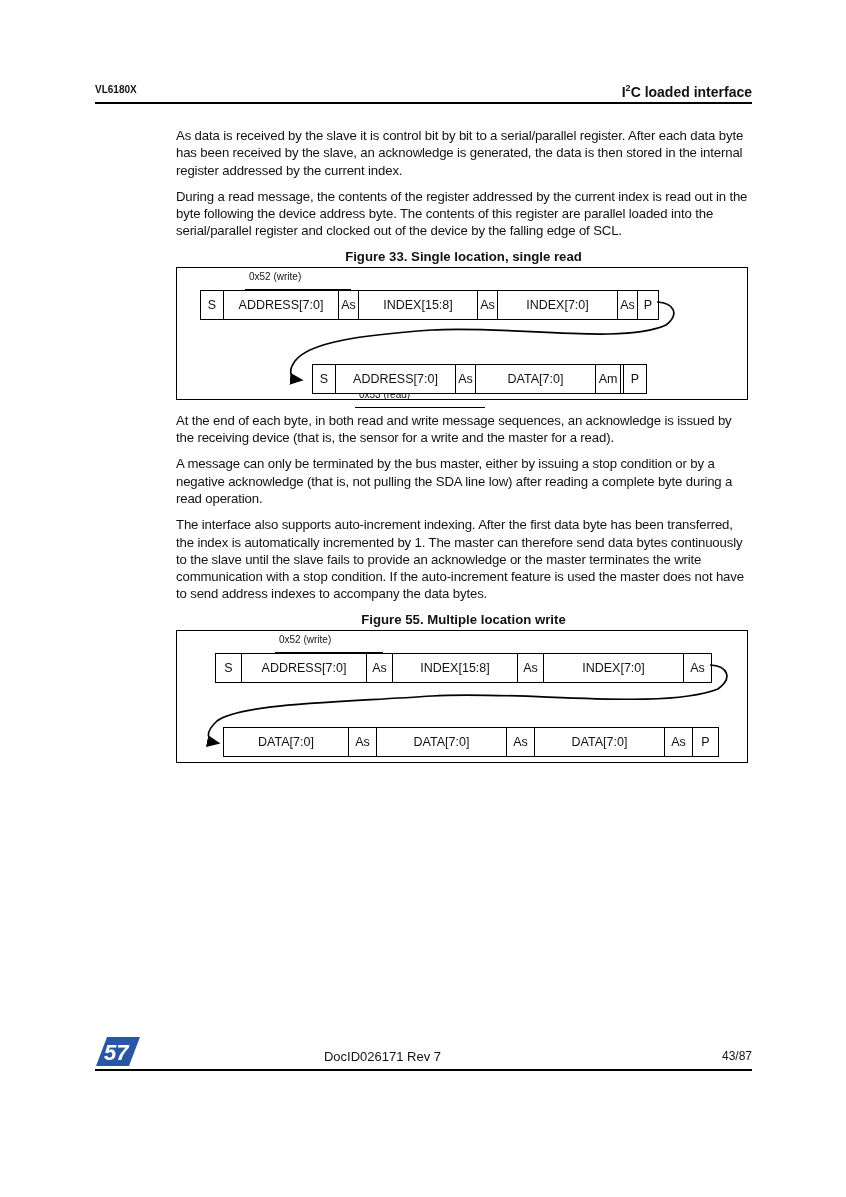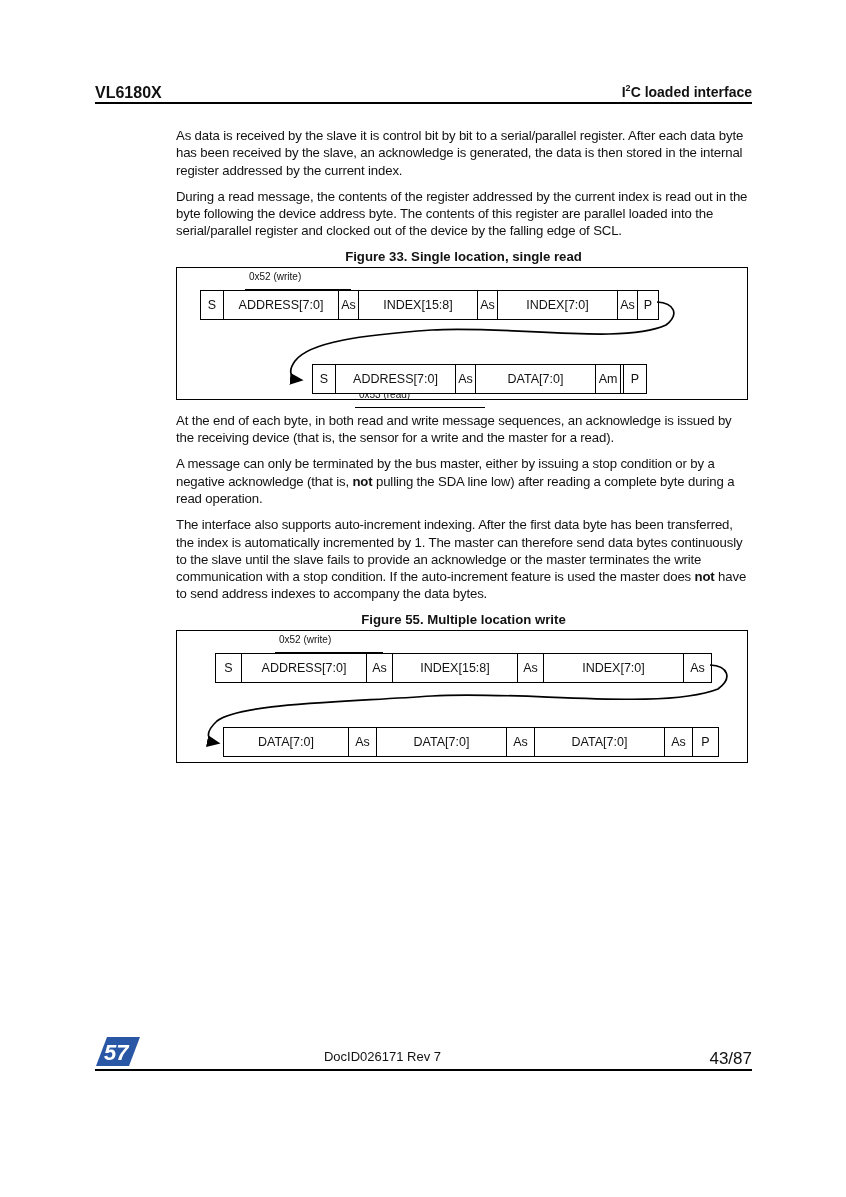--- a/index.html
+++ b/index.html
@@ -1,47 +1,47 @@
 <!DOCTYPE html>
 <html><head>
 <meta charset="utf-8">
 <style>
   html,body { margin:0; padding:0; background:#ffffff; }
   .page {
     position:relative; width:846px; height:1197px; background:#ffffff;
     font-family:"Liberation Sans", sans-serif; color:#121212; overflow:hidden;
   }
   
-  .hdr-left  { position:absolute; left:95px;  top:84px; font-size:16px; font-weight:bold; }
+  .hdr-left  { position:absolute; left:95px;  top:84px; font-size:10px; font-weight:bold; }
   .hdr-right { position:absolute; right:94px; top:84px; font-size:14px; font-weight:bold; }
   .hdr-right sup { font-size:9px; vertical-align:super; line-height:0; }
   .hdr-rule  { position:absolute; left:95px; top:102px; width:657px; height:2px; background:#000; }
   
   .body-col { position:absolute; left:176px; top:127px; width:575px; }
   .body-col p { margin:0 0 9px 0; font-size:13.2px; line-height:17.3px; letter-spacing:-0.15px; }
-  .b { font-weight:bold;margin-top:39px; }
+  .b { font-weight:normal;margin-top:39px; }
   .fig-caption { margin:8px 0 3px 0; text-align:center; font-size:13.2px; font-weight:bold; }
   
   .fig-frame { position:relative; width:570px; height:131px; border:1.5px solid #000;
                margin:0 0 12px 0; background:#fff; }
   .box-label { position:absolute; font-size:10px; border-bottom:1.8px solid #000;
                padding:0 4px 1px 4px; box-sizing:border-box; height:19px; }
   .cell-row  { position:absolute; display:flex; height:28px; border:1.8px solid #000;
                box-sizing:content-box; background:#fff; }
   .cell { display:flex; align-items:center; justify-content:center; font-size:12.5px;
           border-right:1.5px solid #000; box-sizing:border-box; background:#fff;
           white-space:nowrap; }
   .cell:last-child { border-right:none; }
   .cell.dbl { border-left:1.5px solid #000; margin-left:2px; }
   .arrow-svg { position:absolute; left:0; top:0; width:570px; height:131px;
                pointer-events:none; overflow:visible; }
   
   .ft-logo { position:absolute; left:95px; top:1036px; width:46px; height:31px; }
   .ft-doc  { position:absolute; left:0; top:1049px; width:765px; text-align:center; font-size:13px; }
-  .ft-page { position:absolute; right:94px; top:1049px; font-size:17px; }
+  .ft-page { position:absolute; right:94px; top:1049px; font-size:12px; }
   .ft-rule { position:absolute; left:95px; top:1069px; width:657px; height:2px; background:#000; }
 </style>
 </head>
 <body>
 
 <div class="page">
 
   <div class="hdr-left">VL6180X</div>
   <div class="hdr-right"><span>I</span><sup>2</sup><span>C loaded interface</span></div>
   <div class="hdr-rule"></div>

